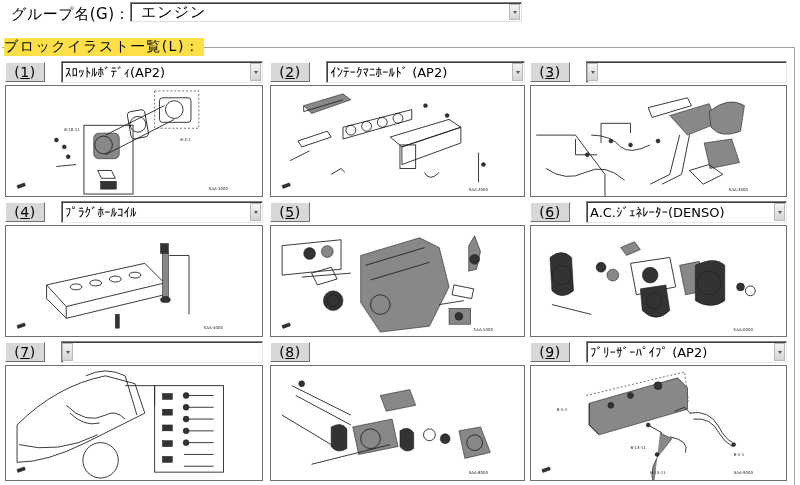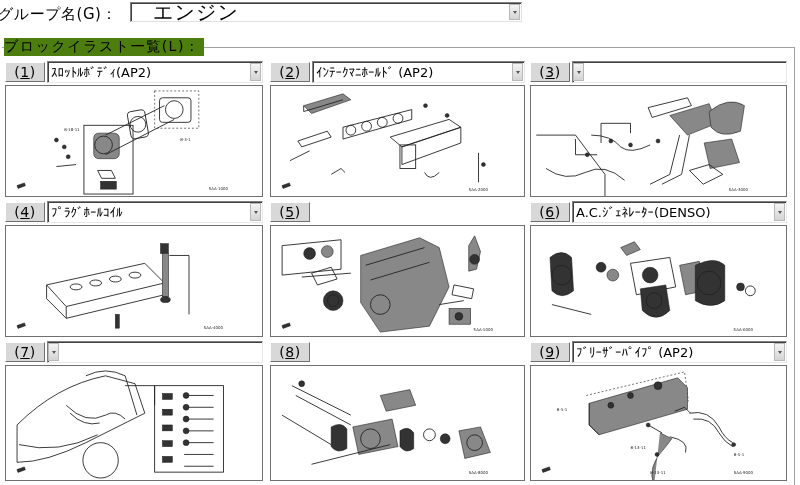--- a/index.html
+++ b/index.html
@@ -15,20 +15,21 @@
       font-family: "DejaVu Sans", sans-serif;
       color: #000;
     }
     .group-row {
       position: absolute;
       left: 0;
       top: 2px;
       height: 24px;
       display: flex;
       align-items: center;
+      text-align: right;
     }
     .group-label {
       font-size: 15px;
       letter-spacing: 0.5px;
       white-space: nowrap;
       margin-left: -2px;
       width: 132px;
     }
     .group-select {
       position: absolute;
@@ -40,22 +41,22 @@
       border-top: 1px solid #808080;
       border-left: 1px solid #808080;
       border-right: 1px solid #e0e0e0;
       border-bottom: 1px solid #e0e0e0;
       box-shadow: inset 1px 1px 0 #404040;
       background: #fff;
       display: flex;
       align-items: center;
     }
     .group-select .value {
-      font-size: 20px;
-      padding-left: 22px;
+      font-size: 15px;
+      padding-left: 10px;
       letter-spacing: 1px;
       flex: 1;
     }
     .dd-btn {
       width: 11px;
       height: 16px;
       margin-right: 1px;
       background: linear-gradient(#f4f4f4, #d4d4d4);
       border: 1px solid #b8b8b8;
       box-sizing: border-box;
@@ -69,21 +70,21 @@
       border-right: 2px solid transparent;
       border-top: 3px solid #555;
     }
     .list-label {
       position: absolute;
       left: 4px;
       top: 38px;
       font-size: 14px;
       letter-spacing: 1.5px;
       white-space: nowrap;
-      background: #4d7c0f;
+      background: #fde047;
       padding-right: 4px;
       z-index: 2;
     }
     .frame {
       position: absolute;
       left: 2px;
       top: 47px;
       width: 793px;
       height: 440px;
       border-top: 1px solid #a0a0a0;
@@ -112,21 +113,21 @@
       border-right: 1px solid #707070;
       border-bottom: 1px solid #707070;
       font-size: 14px;
       text-align: center;
       line-height: 18px;
       cursor: pointer;
       letter-spacing: 0.5px;
     }
     .num-btn span { text-decoration: underline; text-decoration-thickness: 1px; }
     .part-select {
-      margin-left: 2px;
+      margin-left: 16px;
       flex: 1;
       height: 22px;
       box-sizing: border-box;
       border-top: 1px solid #808080;
       border-left: 1px solid #808080;
       border-right: 1px solid #e8e8e8;
       border-bottom: 1px solid #e8e8e8;
       box-shadow: inset 1px 1px 0 #404040;
       background: #fff;
       display: flex;

